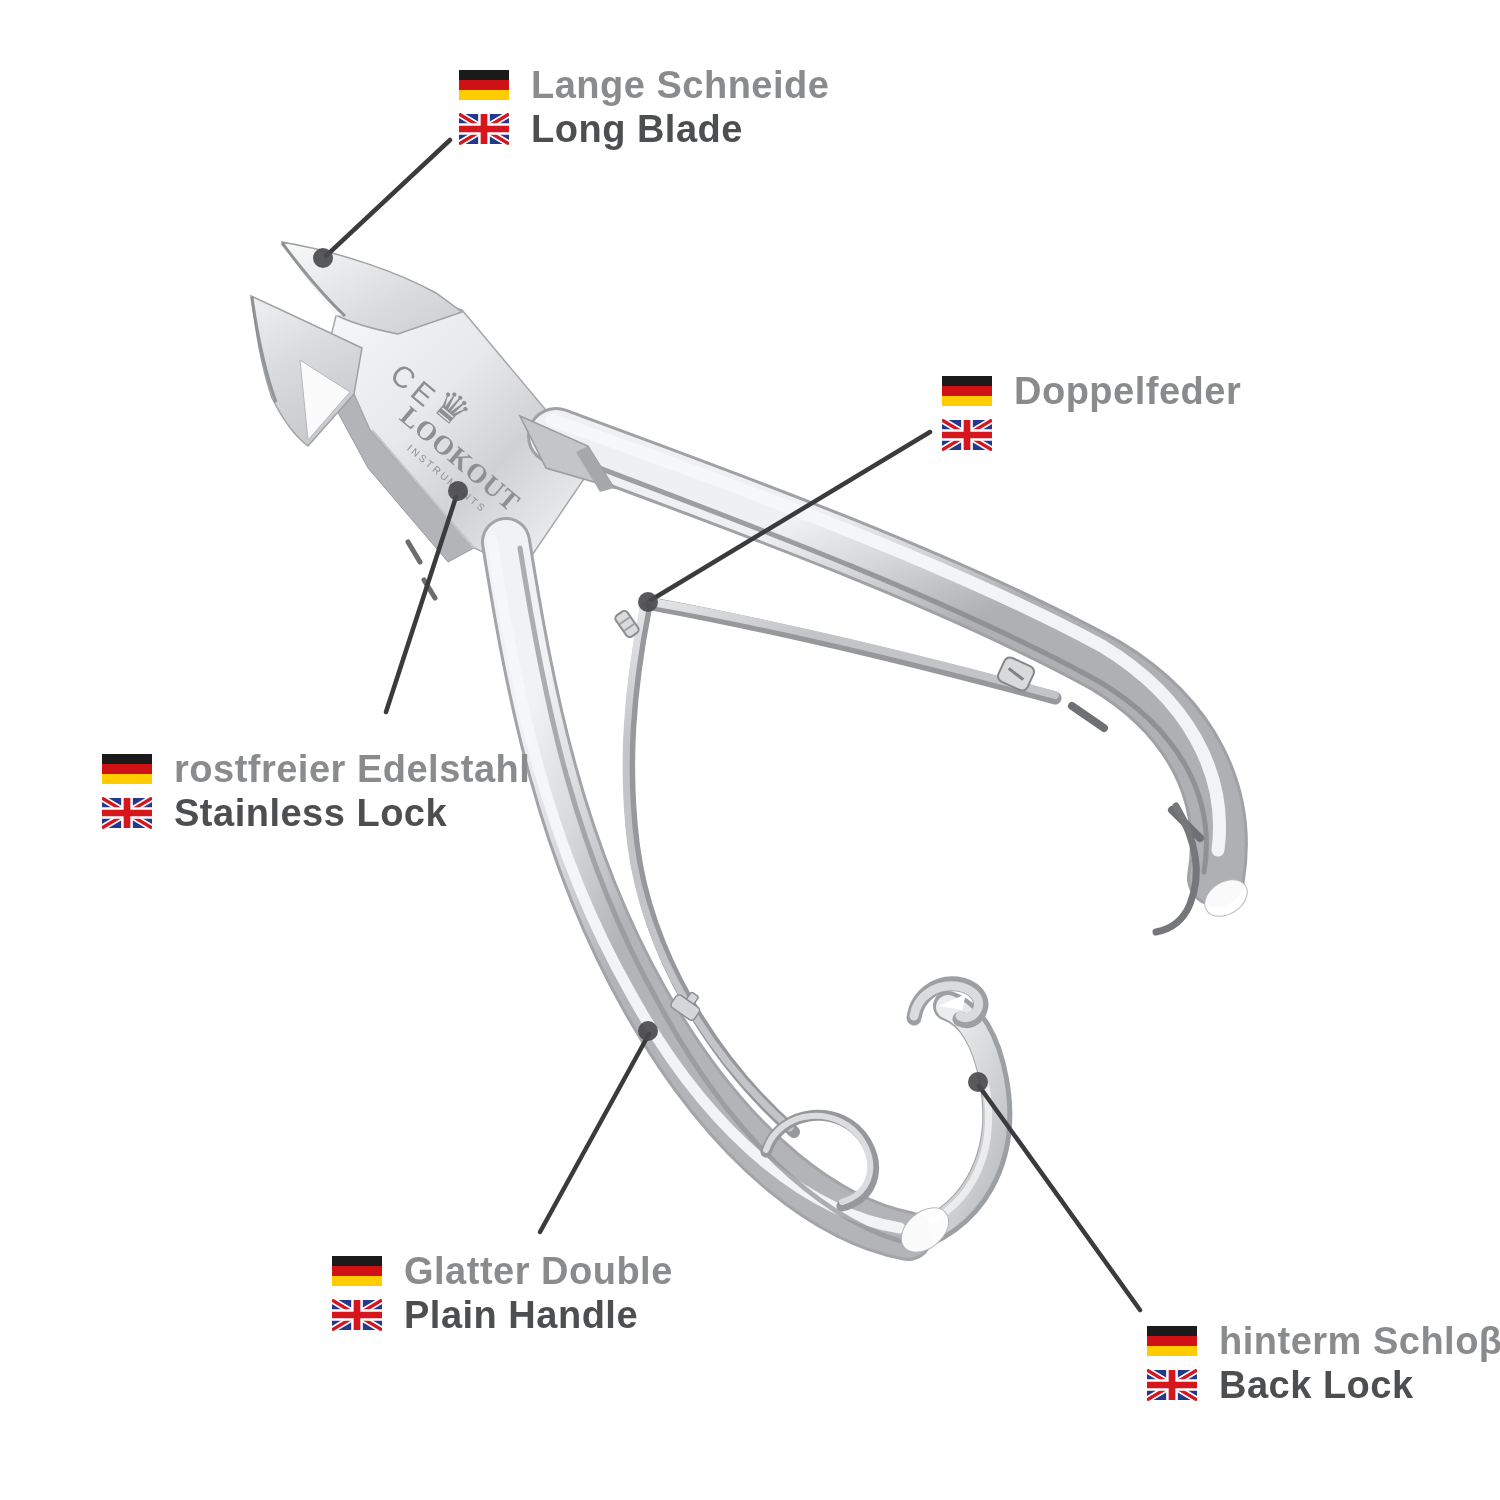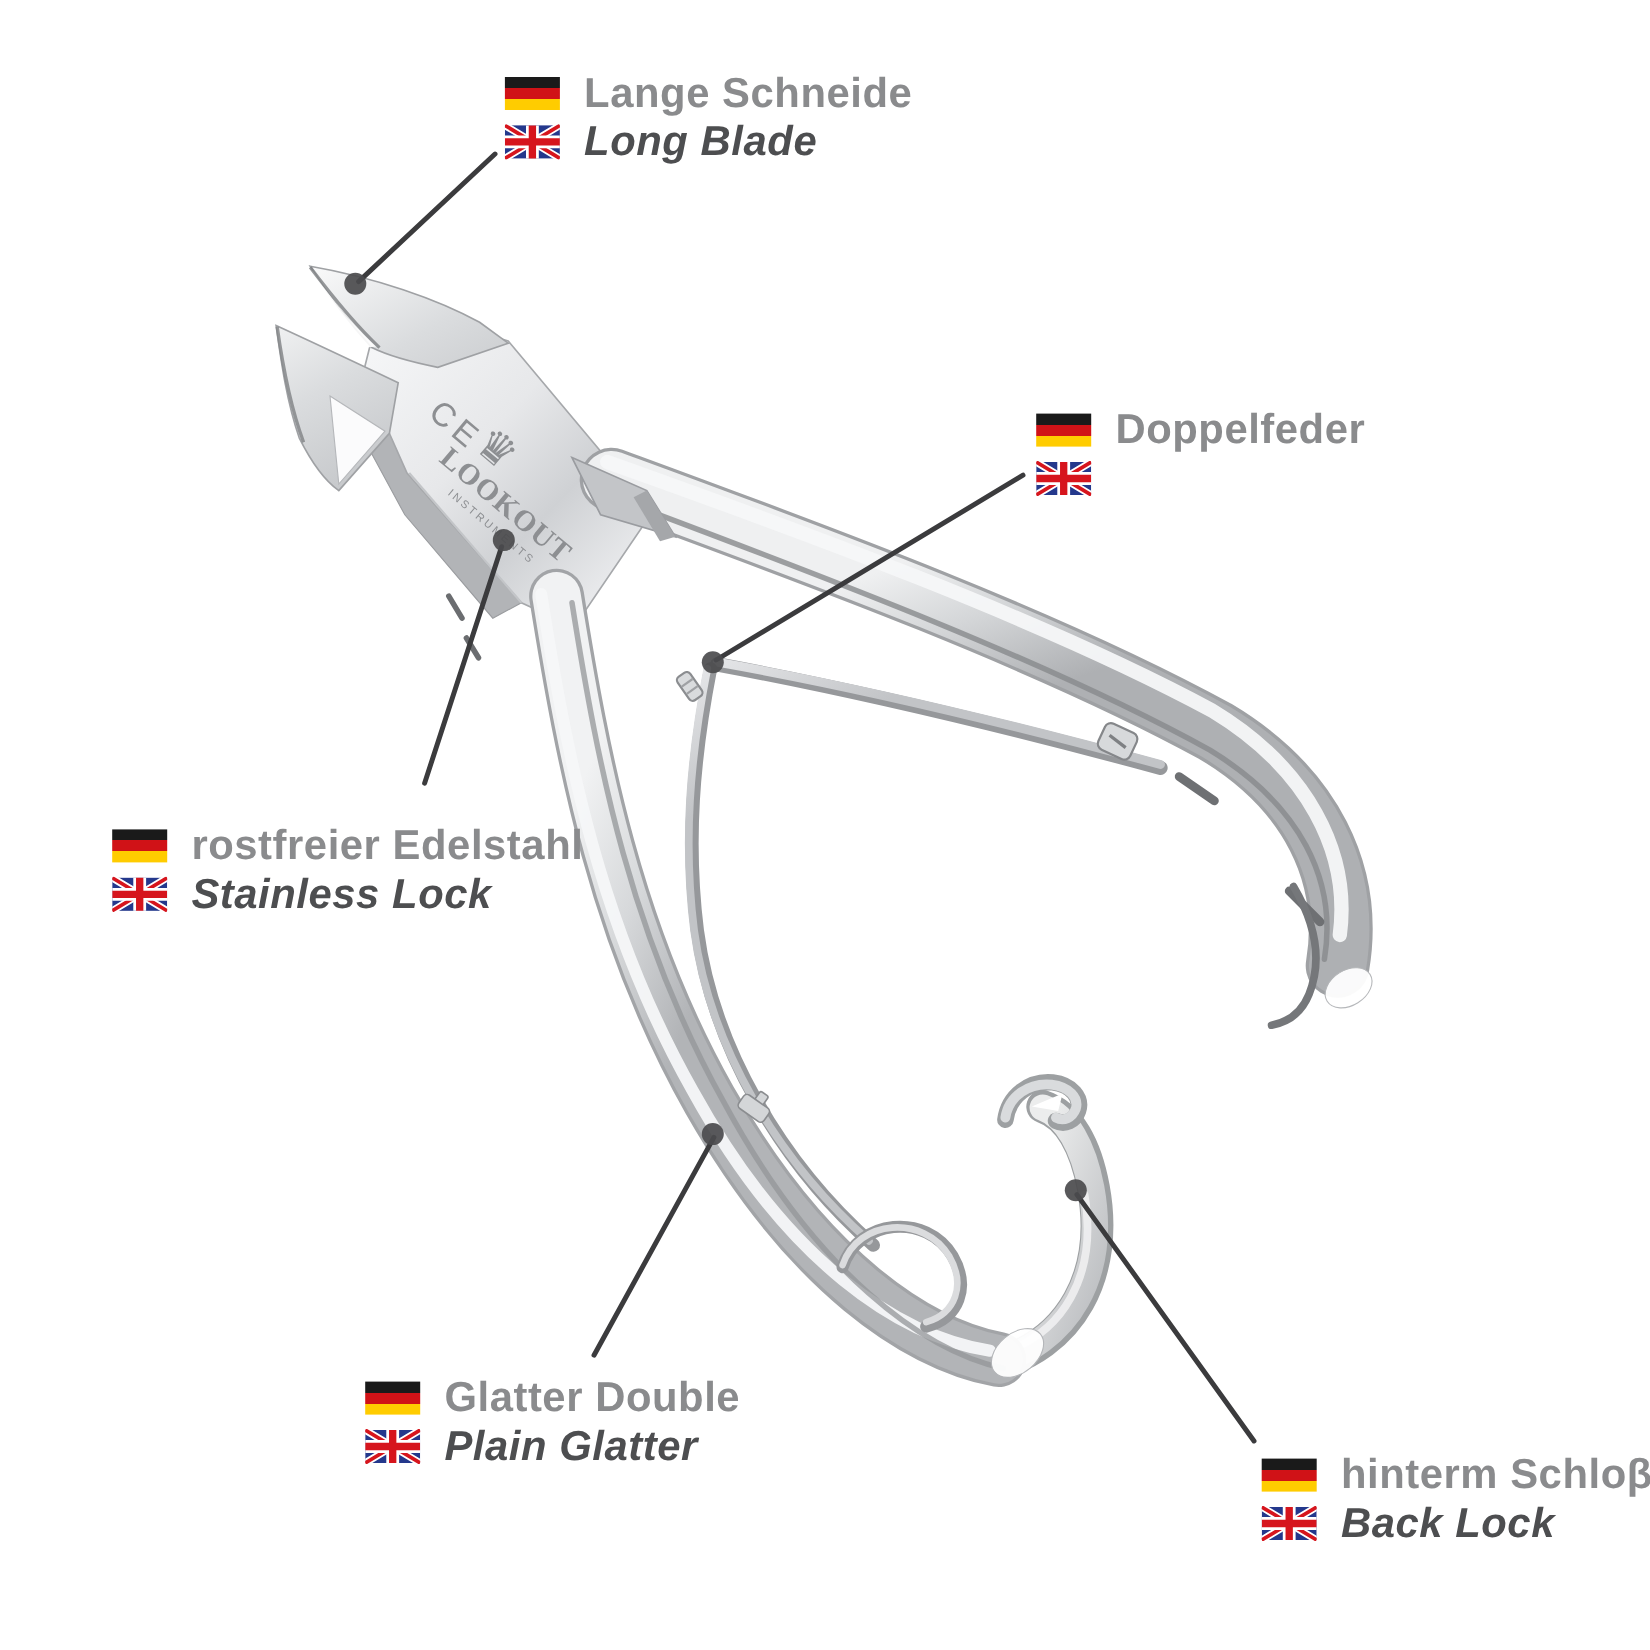--- a/index.html
+++ b/index.html
@@ -34,21 +34,21 @@
   }
   .flag-uk{height:32px;}
   .flag-uk svg{display:block;}
   .uk-bg{fill:var(--flag-uk-blue);}
   .uk-diag-w{stroke:var(--flag-uk-white);stroke-width:8;}
   .uk-diag-r{stroke:var(--flag-uk-red);stroke-width:4;}
   .uk-cross-w{stroke:var(--flag-uk-white);stroke-width:14;}
   .uk-cross-r{stroke:var(--flag-uk-red);stroke-width:8;}
   .lbl{font-weight:bold;font-size:38px;line-height:1;white-space:nowrap;letter-spacing:.5px;}
   .lbl-de{color:var(--c-de-text);}
-  .lbl-en{color:var(--c-en-text);font-style:italic;}
+  .lbl-en{color:var(--c-en-text);}
   .co-line{stroke:var(--c-line);stroke-width:4.5;stroke-linecap:round;}
   .co-dot{fill:var(--c-dot);opacity:.92;}
   .engrave{fill:#8d8f92;}
 </style>
 </head>
 <body>
 
 <div class="stage">
 
   <svg class="scene" width="1500" height="1500" viewBox="0 0 1500 1500">
@@ -248,21 +248,21 @@
     <div class="c-row">
       <div class="flag flag-uk">
         <svg width="50" height="32" viewBox="0 0 60 36">
             <rect class="uk-bg" width="60" height="36"></rect>
             <path class="uk-diag-w" d="M0,0 60,36 M60,0 0,36"></path>
             <path class="uk-diag-r" d="M0,0 60,36 M60,0 0,36"></path>
             <path class="uk-cross-w" d="M30,0 V36 M0,18 H60"></path>
             <path class="uk-cross-r" d="M30,0 V36 M0,18 H60"></path>
           </svg>
       </div>
-      <span class="lbl lbl-en">Plain Glatter</span>
+      <span class="lbl lbl-en">Plain Handle</span>
     </div>
   </div>
 
   <div class="callout" style="left:1147px;top:1320px">
     <div class="c-row">
       <div class="flag flag-de"></div>
       <span class="lbl lbl-de">hinterm Schloβ</span>
     </div>
     <div class="c-row">
       <div class="flag flag-uk">

